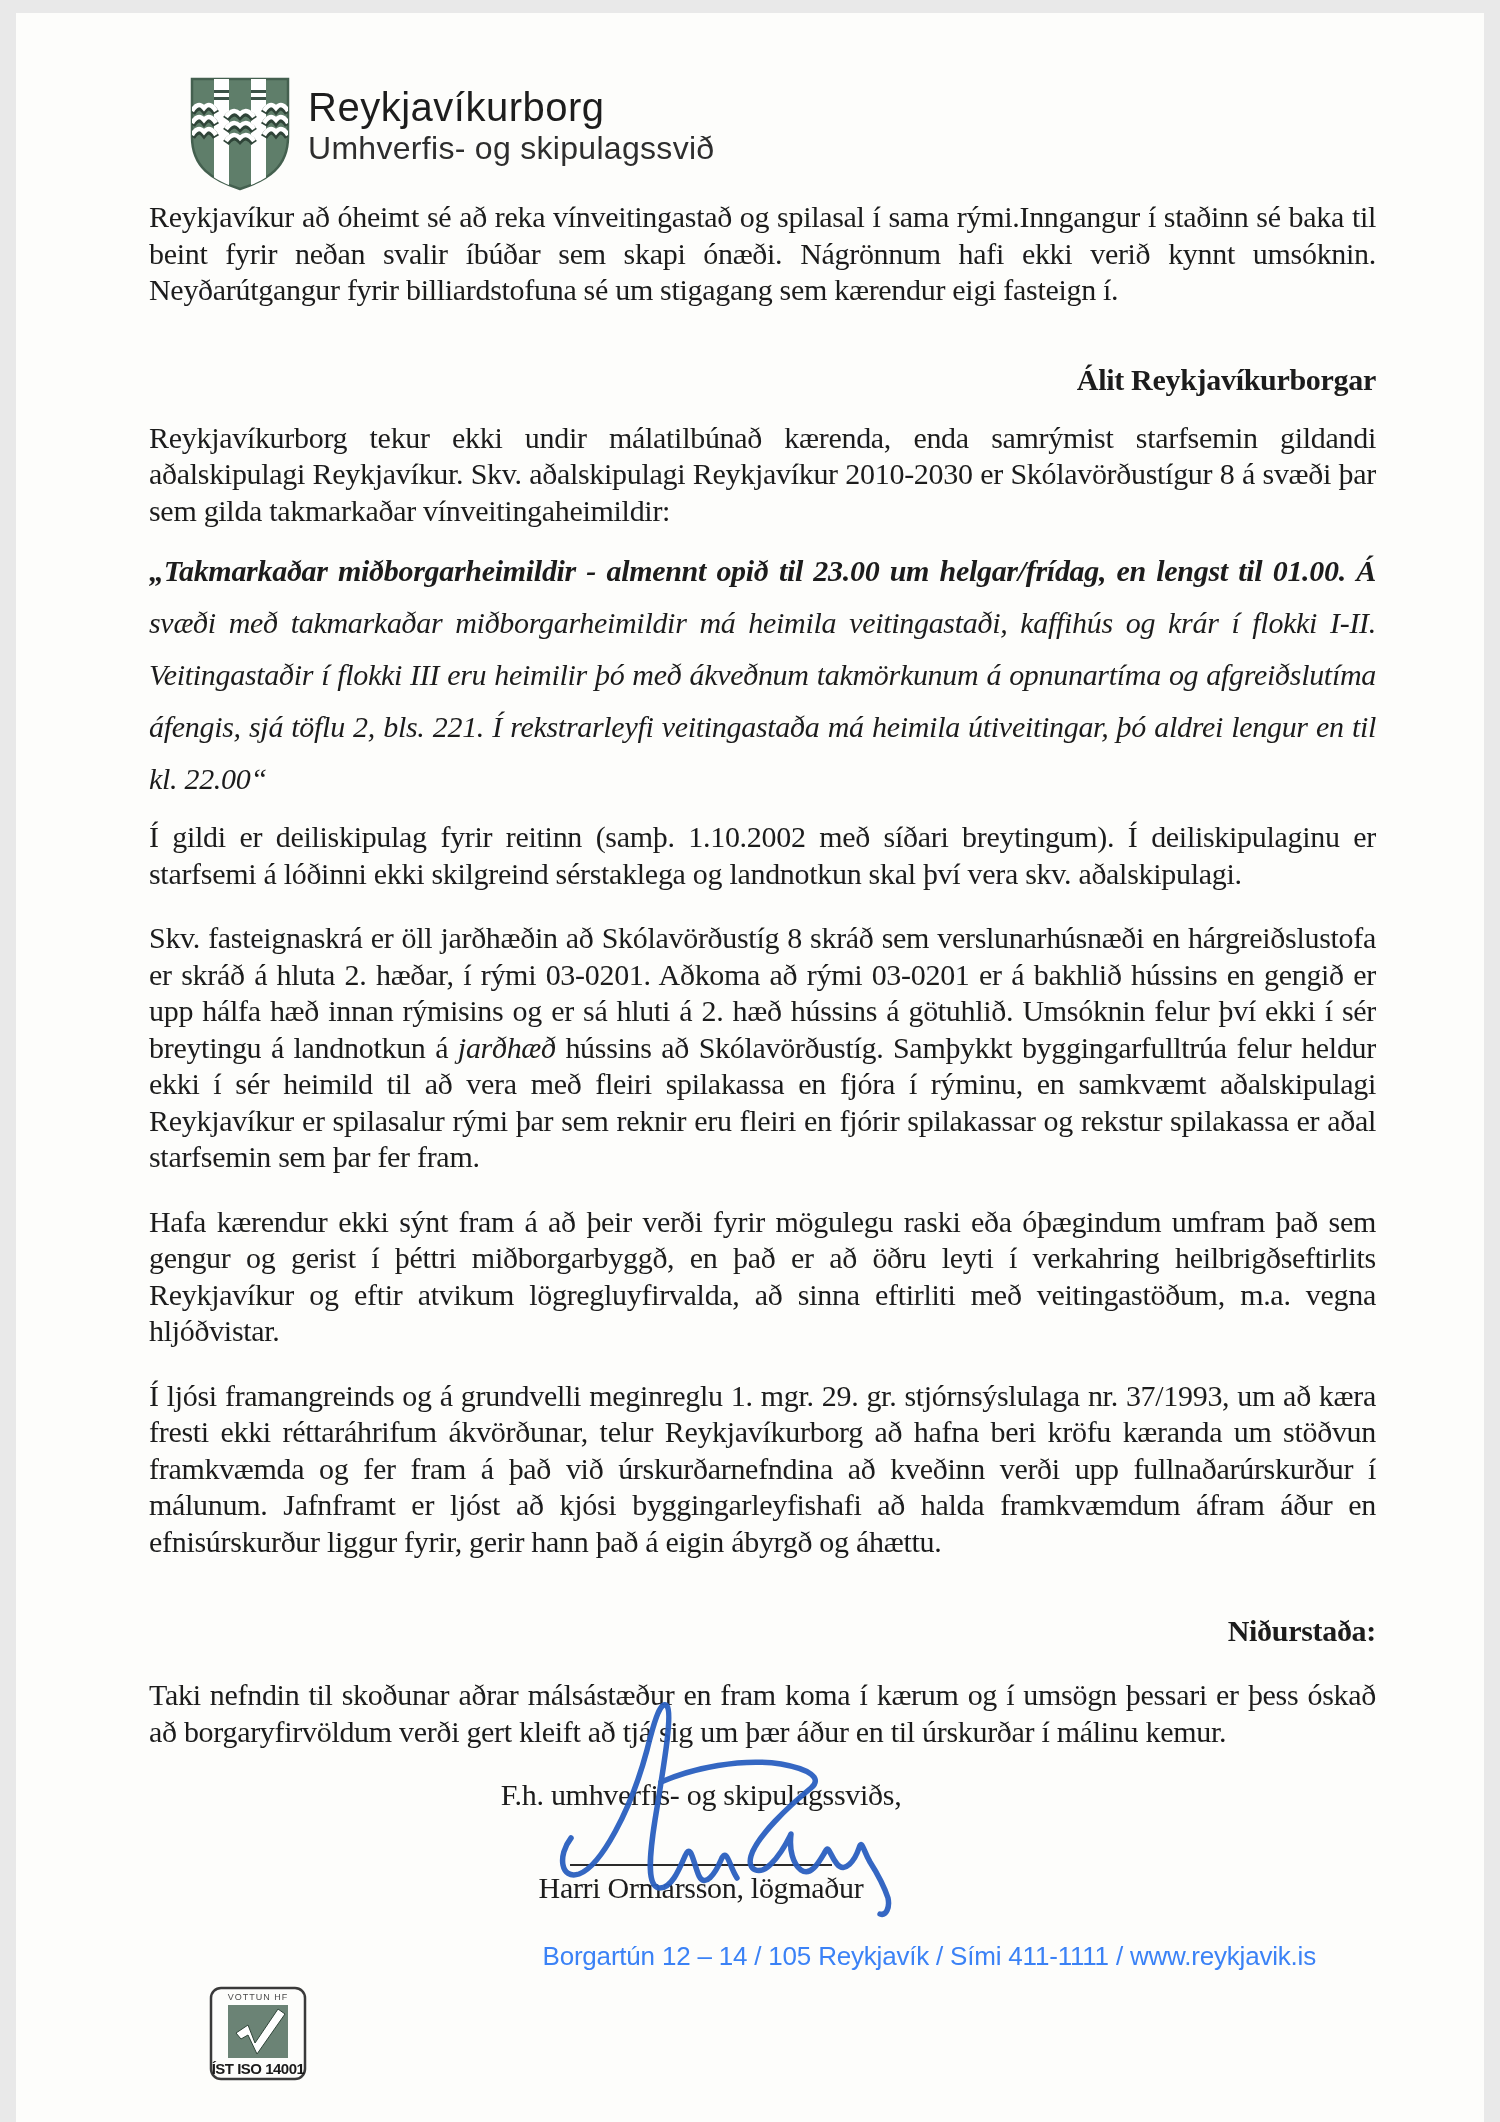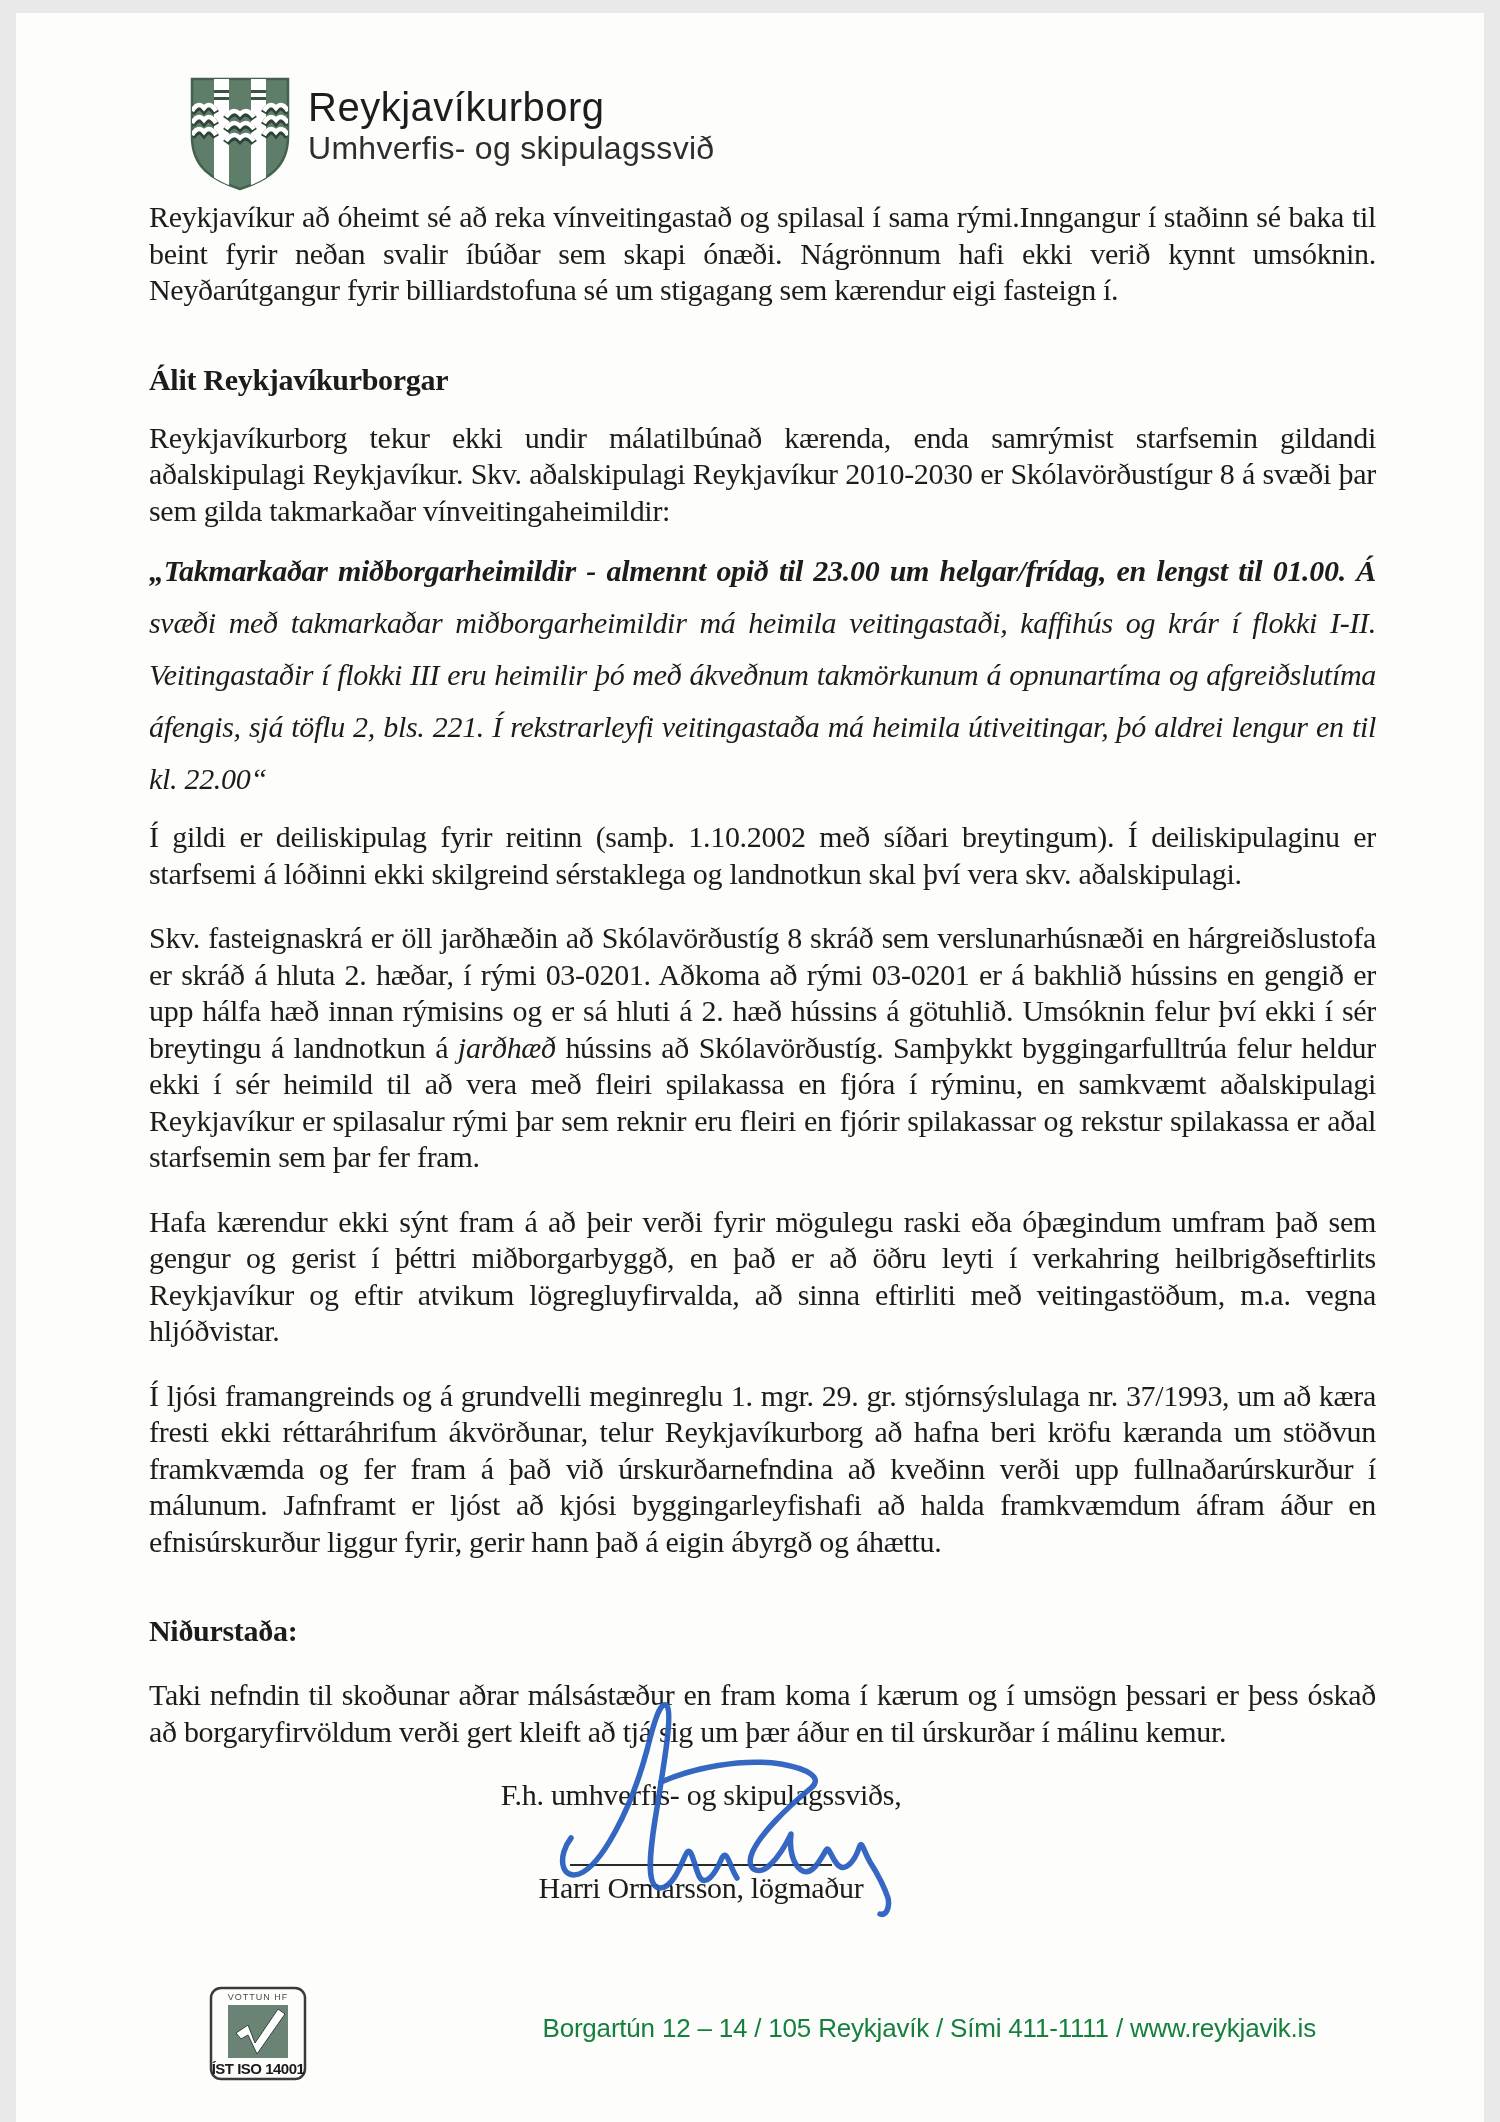--- a/index.html
+++ b/index.html
@@ -19,21 +19,21 @@
   .org-dept{font-size:32px;line-height:32px;color:#2e2e2e;margin-top:3px;letter-spacing:.3px;}
   
   .content{
     padding:186px 108px 0 133px;
     font-size:30px;
     line-height:36.5px;
     text-align:justify;
     letter-spacing:-0.3px;
   }
   .content p{margin:0;}
-  .content h3{margin:0;font-size:30px;line-height:37px;font-weight:bold;text-align:left;}
+  .content h3{margin:0;font-size:30px;line-height:37px;font-weight:bold;text-align:right;}
   .mt-sec{margin-top:52px !important;}
   .mt-p{margin-top:22px !important;}
   .mt-q{margin-top:16px !important;}
   .mt-p2{margin-top:14px !important;}
   .mt-p3{margin-top:28px !important;}
   .quote{font-style:italic;line-height:52px;}
   .quote .qbold{font-weight:bold;}
   .ital{font-style:italic;}
   
   .sig-wrap{
@@ -42,23 +42,23 @@
     margin:26px 0 0 302px;
     text-align:center;
   }
   .signoff{font-size:30px;line-height:37px;}
   .sig-svg{position:absolute;left:92px;top:-86px;width:400px;height:240px;pointer-events:none;}
   .sig-line{width:262px;margin:51px auto 0 auto;border-top:2px solid #2a2a2a;height:0;}
   .signer{font-size:30px;line-height:36px;margin-top:4px;}
   
   .iso-badge{position:absolute;left:192px;top:1972px;width:100px;height:97px;}
   .footer-address{
-    position:absolute;right:168px;top:2000px;
+    position:absolute;right:168px;top:1928px;
     font-family:"Liberation Sans",sans-serif;
-    font-size:26px;color:#15803d;letter-spacing:-0.2px;
+    font-size:26px;color:#3b82f6;letter-spacing:-0.2px;
   }
 </style>
 </head>
 <body>
 
 <div class="page">
 
   <svg class="brand-logo" viewBox="0 0 108 118" aria-hidden="true">
     <defs>
       <clipPath id="shieldClip">

